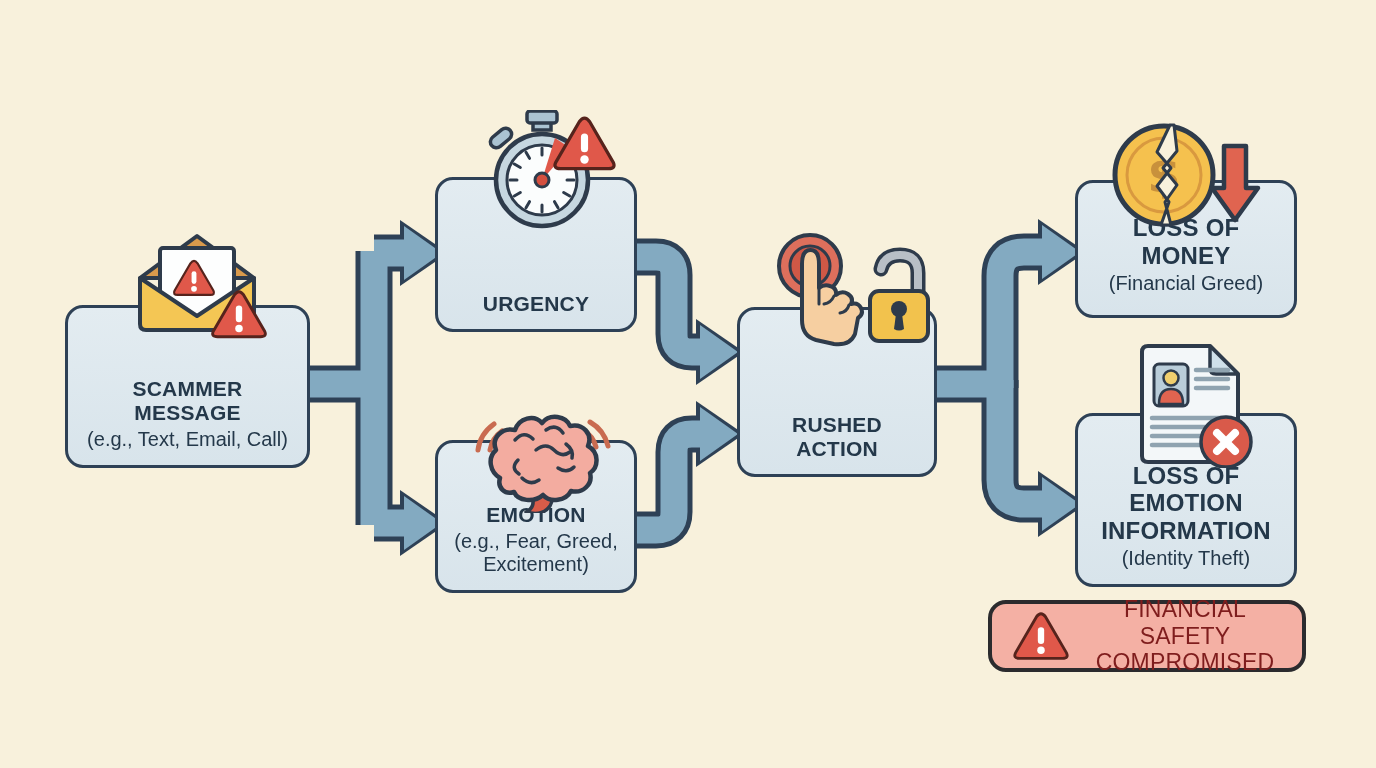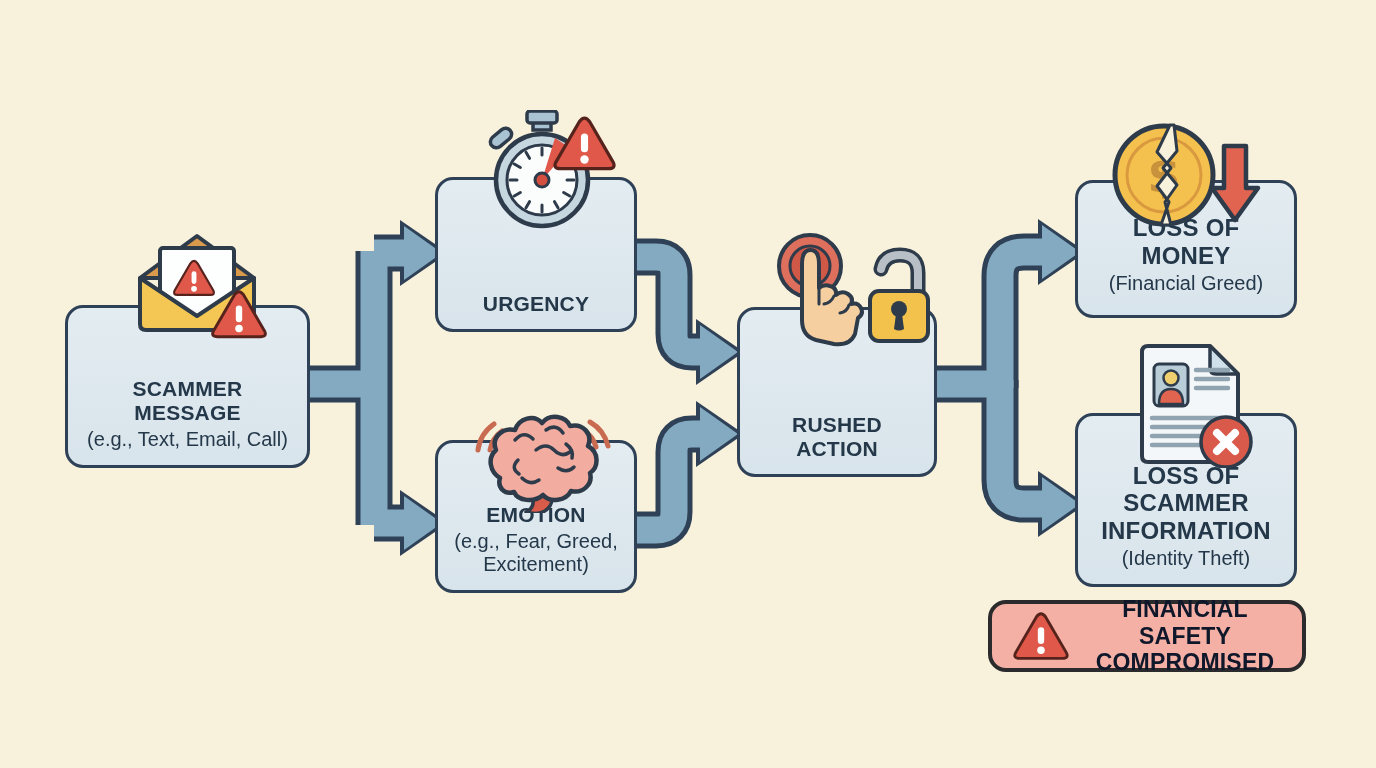--- a/index.html
+++ b/index.html
@@ -35,22 +35,22 @@
   #icon-padlock{left:856px;top:245px;}
   #icon-coin{left:1112px;top:118px;}
   #icon-doc{left:1130px;top:340px;}
   #banner{
     position:absolute;z-index:1;left:988px;top:600px;width:318px;height:72px;
     box-sizing:border-box;background:#f4b0a4;
     border:4px solid #2b2b2e;border-radius:18px;
     display:flex;align-items:center;gap:14px;padding:0 16px 0 20px;
   }
   #banner .banner-text{
-    flex:1;text-align:center;font-weight:bold;font-size:23px;line-height:1.15;
-    color:#0f172a;letter-spacing:.2px;
+    flex:1;text-align:center;font-weight:normal;font-size:23px;line-height:1.15;
+    color:#7f1d1d;letter-spacing:.2px;
   }
 </style>
 </head>
 <body>
 
 <div class="stage">
 
   <svg class="arrows" width="1376" height="768" viewBox="0 0 1376 768">
     <defs>
       <g id="warn-tri">
@@ -128,21 +128,21 @@
   <div class="node" id="node-rushed">
     <div class="title">RUSHED ACTION</div>
   </div>
 
   <div class="node" id="node-money">
     <div class="title">LOSS OF MONEY</div>
     <div class="subtitle">(Financial Greed)</div>
   </div>
 
   <div class="node" id="node-identity">
-    <div class="title">LOSS OF SCAMMER INFORMATION</div>
+    <div class="title">LOSS OF EMOTION INFORMATION</div>
     <div class="subtitle">(Identity Theft)</div>
   </div>
 
   <svg class="icon" id="icon-envelope" width="150" height="128" viewBox="0 0 150 128">
     <path d="M18 52 L75 10 L132 52 Z" fill="#d99a4c" stroke="#2e3b4b" stroke-width="4" stroke-linejoin="round"></path>
     <rect x="38" y="22" width="74" height="74" rx="3" fill="#fdfefe" stroke="#2e3b4b" stroke-width="4"></rect>
     <use href="#warn-tri" transform="translate(50,32) scale(0.44)"></use>
     <path d="M18 52 V98 Q18 104 24 104 H126 Q132 104 132 98 V52 L75 90 Z" fill="#f4c654" stroke="#2e3b4b" stroke-width="4" stroke-linejoin="round"></path>
     <use href="#warn-tri" transform="translate(88,62) scale(0.58)"></use>
   </svg>

